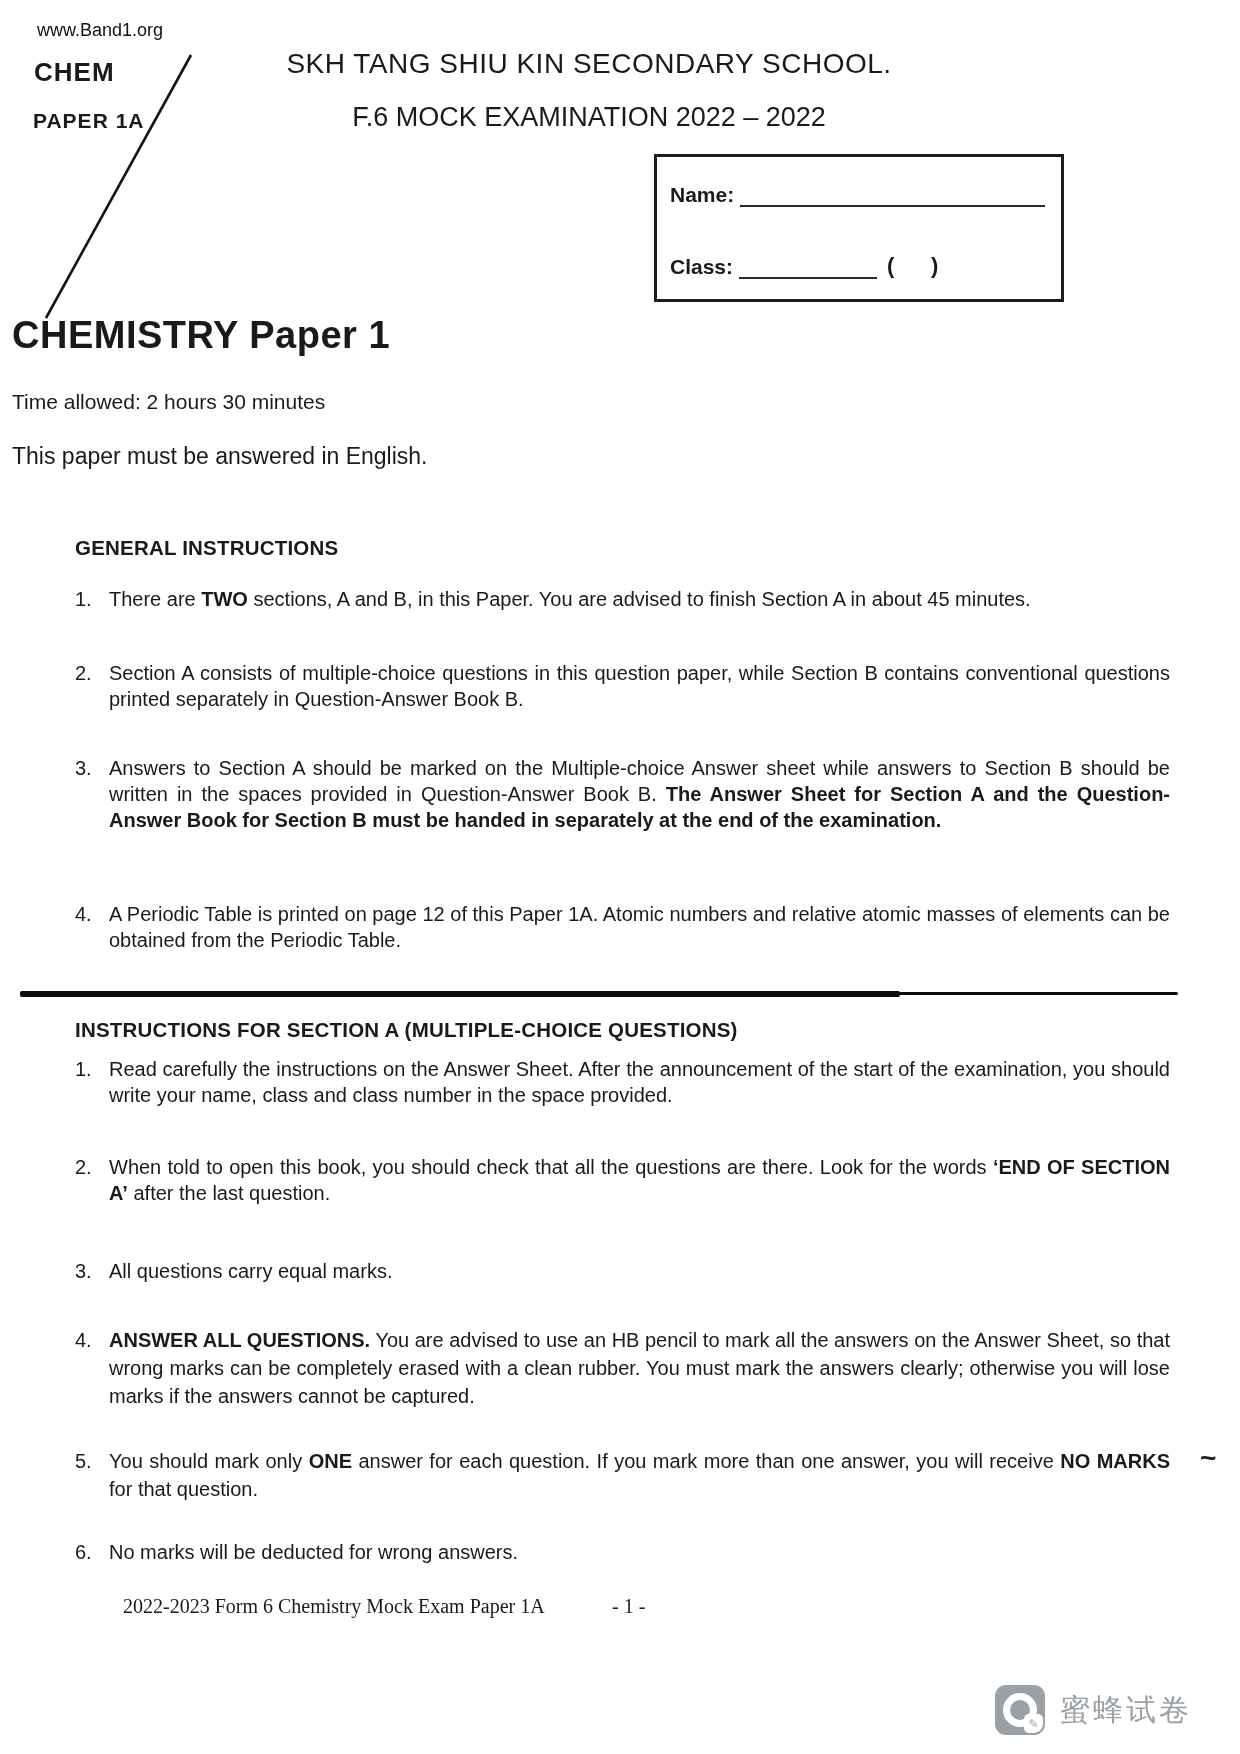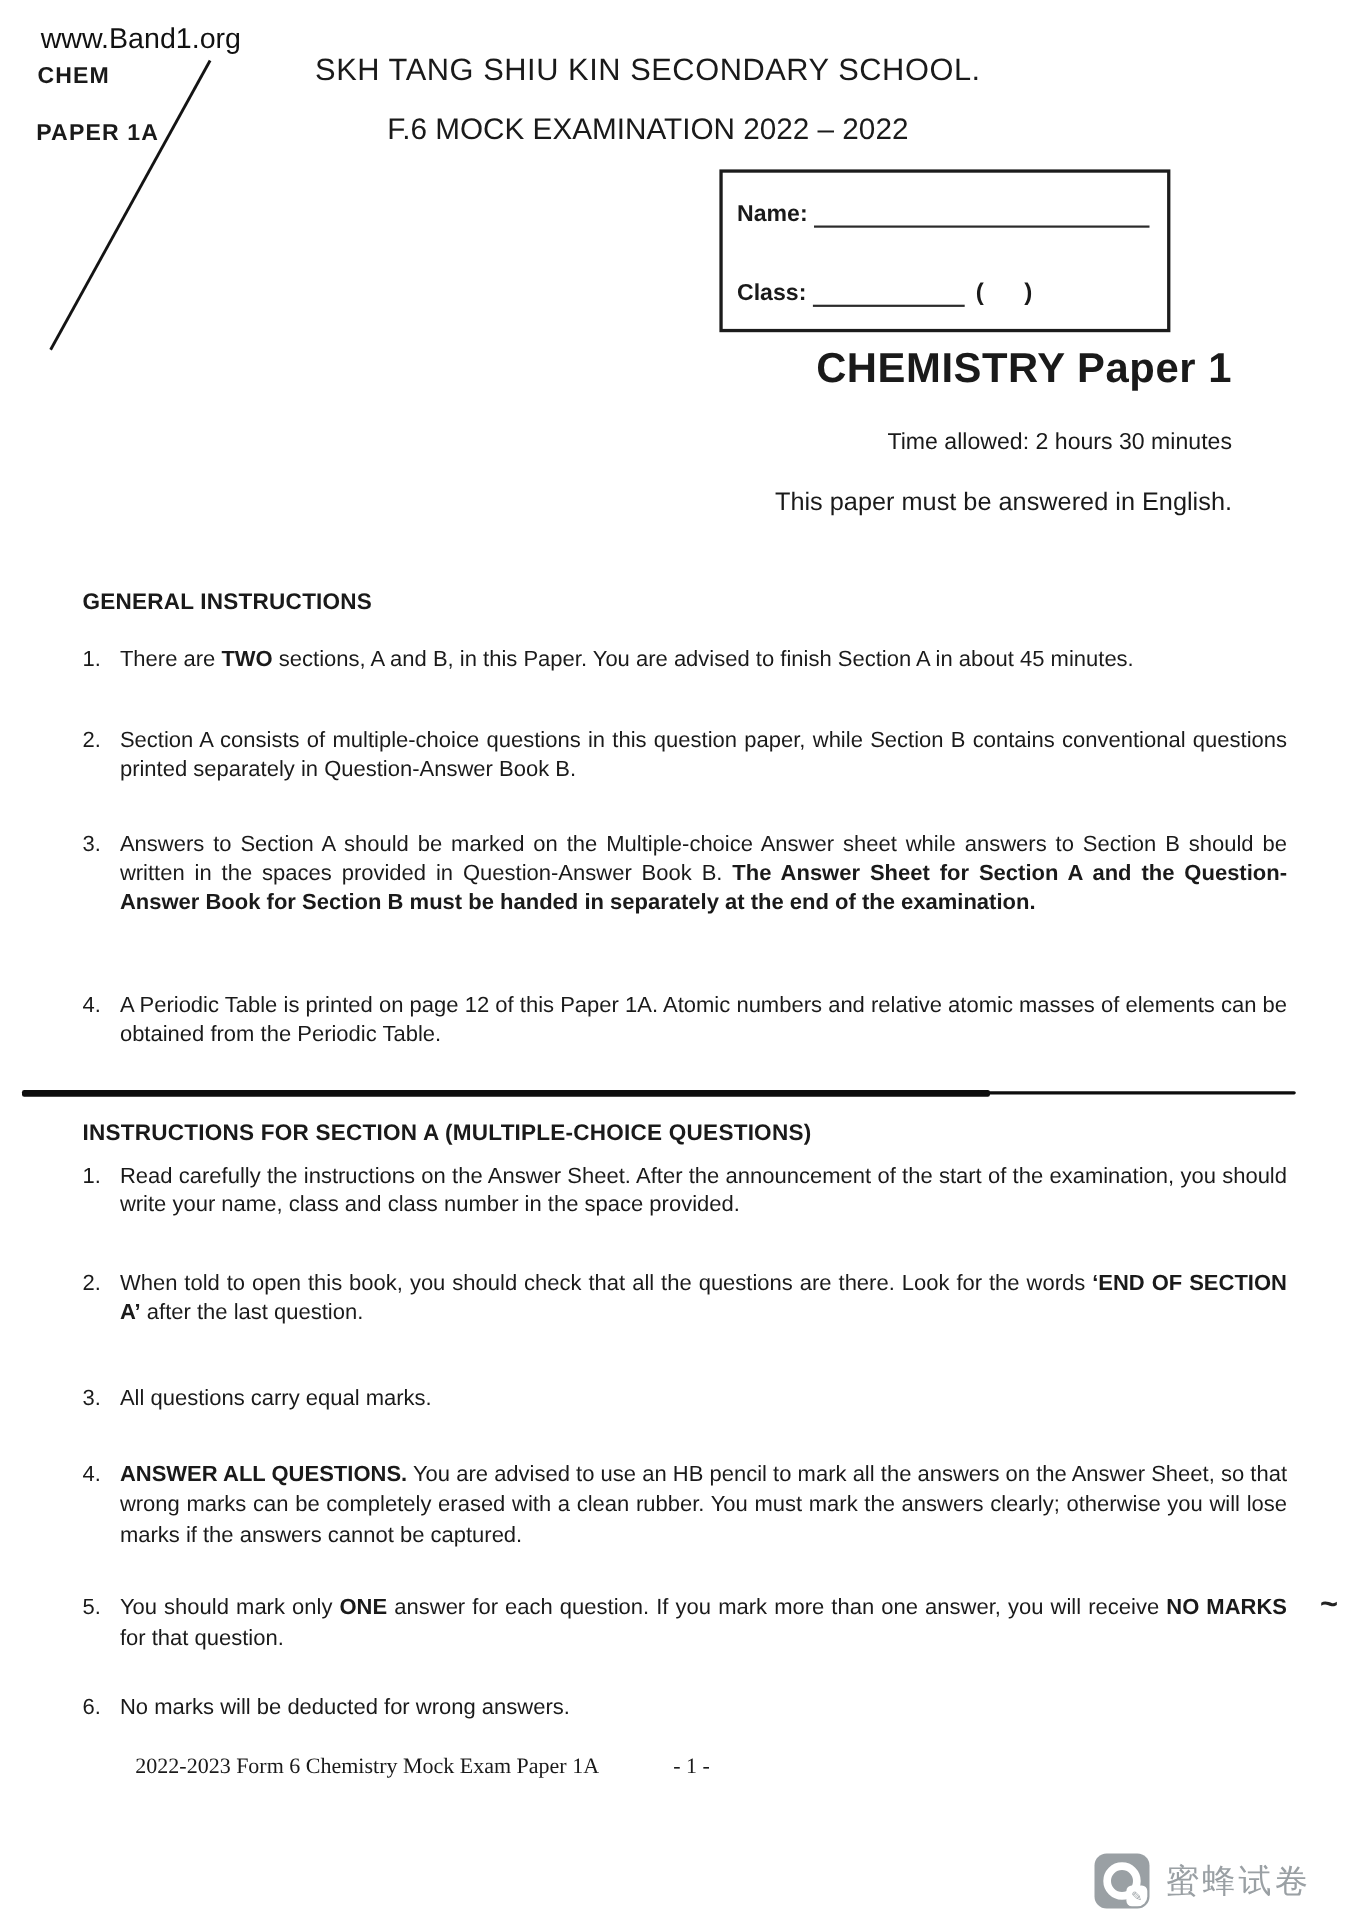--- a/index.html
+++ b/index.html
@@ -6,43 +6,43 @@
   .page{
     position:relative;
     width:1240px;height:1754px;
     background:#ffffff;
     font-family:"Liberation Sans", sans-serif;
     color:#1a1a1a;
     overflow:hidden;
     margin:0 auto;
   }
   
-  .wm-site{position:absolute;left:37px;top:20px;font-size:26px;color:#111;}
-  .wm-chem{position:absolute;left:34px;top:57px;font-size:21px;font-weight:700;letter-spacing:1px;}
+  .wm-site{position:absolute;left:37px;top:20px;font-size:18px;color:#111;}
+  .wm-chem{position:absolute;left:34px;top:57px;font-size:26px;font-weight:700;letter-spacing:1px;}
   .wm-paper{position:absolute;left:33px;top:109px;font-size:21px;font-weight:700;letter-spacing:1px;}
   .diag-svg{position:absolute;left:0;top:0;}
 
   
   .head-center{position:absolute;left:0;width:1154px;text-align:center;font-family:Liberation Sans, sans-serif;padding-left:12px;}
   .school{top:48px;font-size:28px;letter-spacing:0.5px;}
   .examline{top:102px;font-size:27px;}
 
   
   .namebox{position:absolute;left:654px;top:154px;width:410px;height:148px;border:3px solid #1c1c1c;box-sizing:border-box;}
   .nb-row{position:absolute;display:flex;align-items:flex-end;}
   .nb-row1{left:13px;top:22px;right:16px;}
   .nb-row2{left:13px;top:94px;}
   .nb-label{font-size:21px;font-weight:700;}
   .nb-line{border-bottom:2px solid #2b2b2b;height:26px;margin-left:6px;}
   .nb-line-name{flex:1;}
   .nb-line-class{width:138px;}
   .nb-parens{font-size:22px;font-weight:700;margin-left:10px;white-space:pre;line-height:26px;}
 
   
-  .title-center{position:absolute;left:0;width:1120px;text-align:right;}
+  .title-center{position:absolute;left:12px;width:1120px;text-align:left;}
   .main-title{top:314px;font-size:38px;font-weight:700;letter-spacing:0.5px;}
   .time-line{top:390px;font-size:21px;}
   .lang-line{top:443px;font-size:23px;}
 
   
   .sec-heading{position:absolute;left:75px;font-size:20.5px;font-weight:700;letter-spacing:0.2px;}
   .gi-head{top:536px;}
   .sa-head{top:1018px;}
 
   

